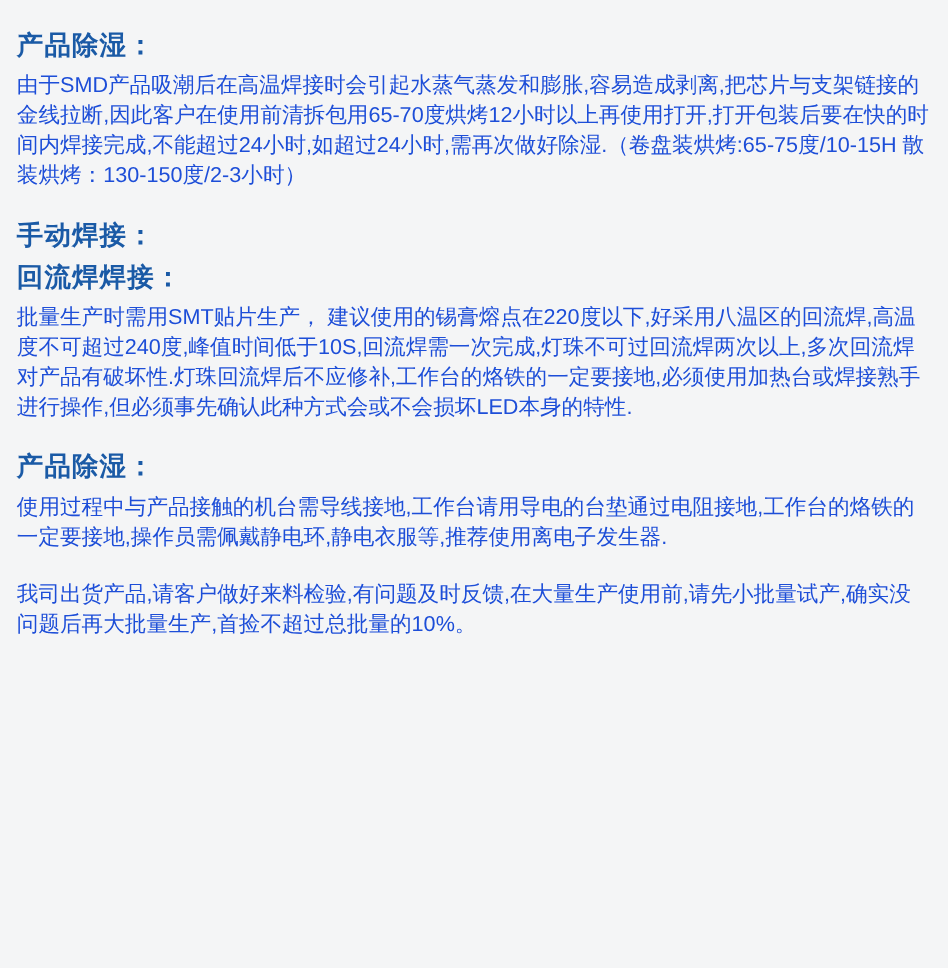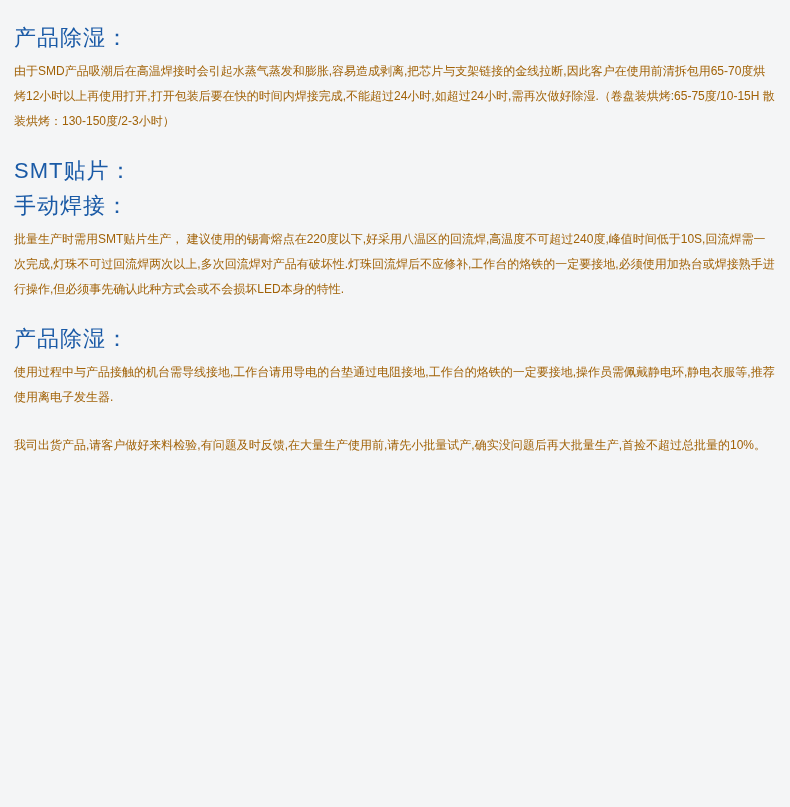--- a/index.html
+++ b/index.html
@@ -20,53 +20,53 @@
     padding: 24px 14px 0 14px;
   }
   .section {
     margin: 0 0 2px 0;
   }
   .section h2 {
     margin: 0 0 7px 0;
     padding: 0;
     font-size: 22px;
     line-height: 28px;
-    font-weight: 400;
+    font-weight: 700;
     color: #1a5aa6;
     letter-spacing: 1px;
   }
   .section p {
     margin: 0 0 23px 0;
     padding: 0;
-    font-size: 12px;
+    font-size: 18px;
     line-height: 25px;
-    color: #a16207;
+    color: #1d4ed8;
     text-align: left;
     word-break: break-all;
   }
 </style>
 </head>
 <body>
 
 <div class="page">
 
   <div class="section">
     <h2>产品除湿：</h2>
     <p>由于SMD产品吸潮后在高温焊接时会引起水蒸气蒸发和膨胀,容易造成剥离,把芯片与支架链接的金线拉断,因此客户在使用前清拆包用65-70度烘烤12小时以上再使用打开,打开包装后要在快的时间内焊接完成,不能超过24小时,如超过24小时,需再次做好除湿.（卷盘装烘烤:65-75度/10-15H 散装烘烤：130-150度/2-3小时）</p>
   </div>
 
   <div class="section">
-    <h2>SMT贴片：</h2>
   </div>
 
   <div class="section">
     <h2>手动焊接：</h2>
   </div>
 
   <div class="section">
+    <h2>回流焊焊接：</h2>
     <p>批量生产时需用SMT贴片生产， 建议使用的锡膏熔点在220度以下,好采用八温区的回流焊,高温度不可超过240度,峰值时间低于10S,回流焊需一次完成,灯珠不可过回流焊两次以上,多次回流焊对产品有破坏性.灯珠回流焊后不应修补,工作台的烙铁的一定要接地,必须使用加热台或焊接熟手进行操作,但必须事先确认此种方式会或不会损坏LED本身的特性.</p>
   </div>
 
   <div class="section">
     <h2>产品除湿：</h2>
     <p>使用过程中与产品接触的机台需导线接地,工作台请用导电的台垫通过电阻接地,工作台的烙铁的一定要接地,操作员需佩戴静电环,静电衣服等,推荐使用离电子发生器.</p>
   </div>
 
   <div class="section">
     <p>我司出货产品,请客户做好来料检验,有问题及时反馈,在大量生产使用前,请先小批量试产,确实没问题后再大批量生产,首捡不超过总批量的10%。</p>

